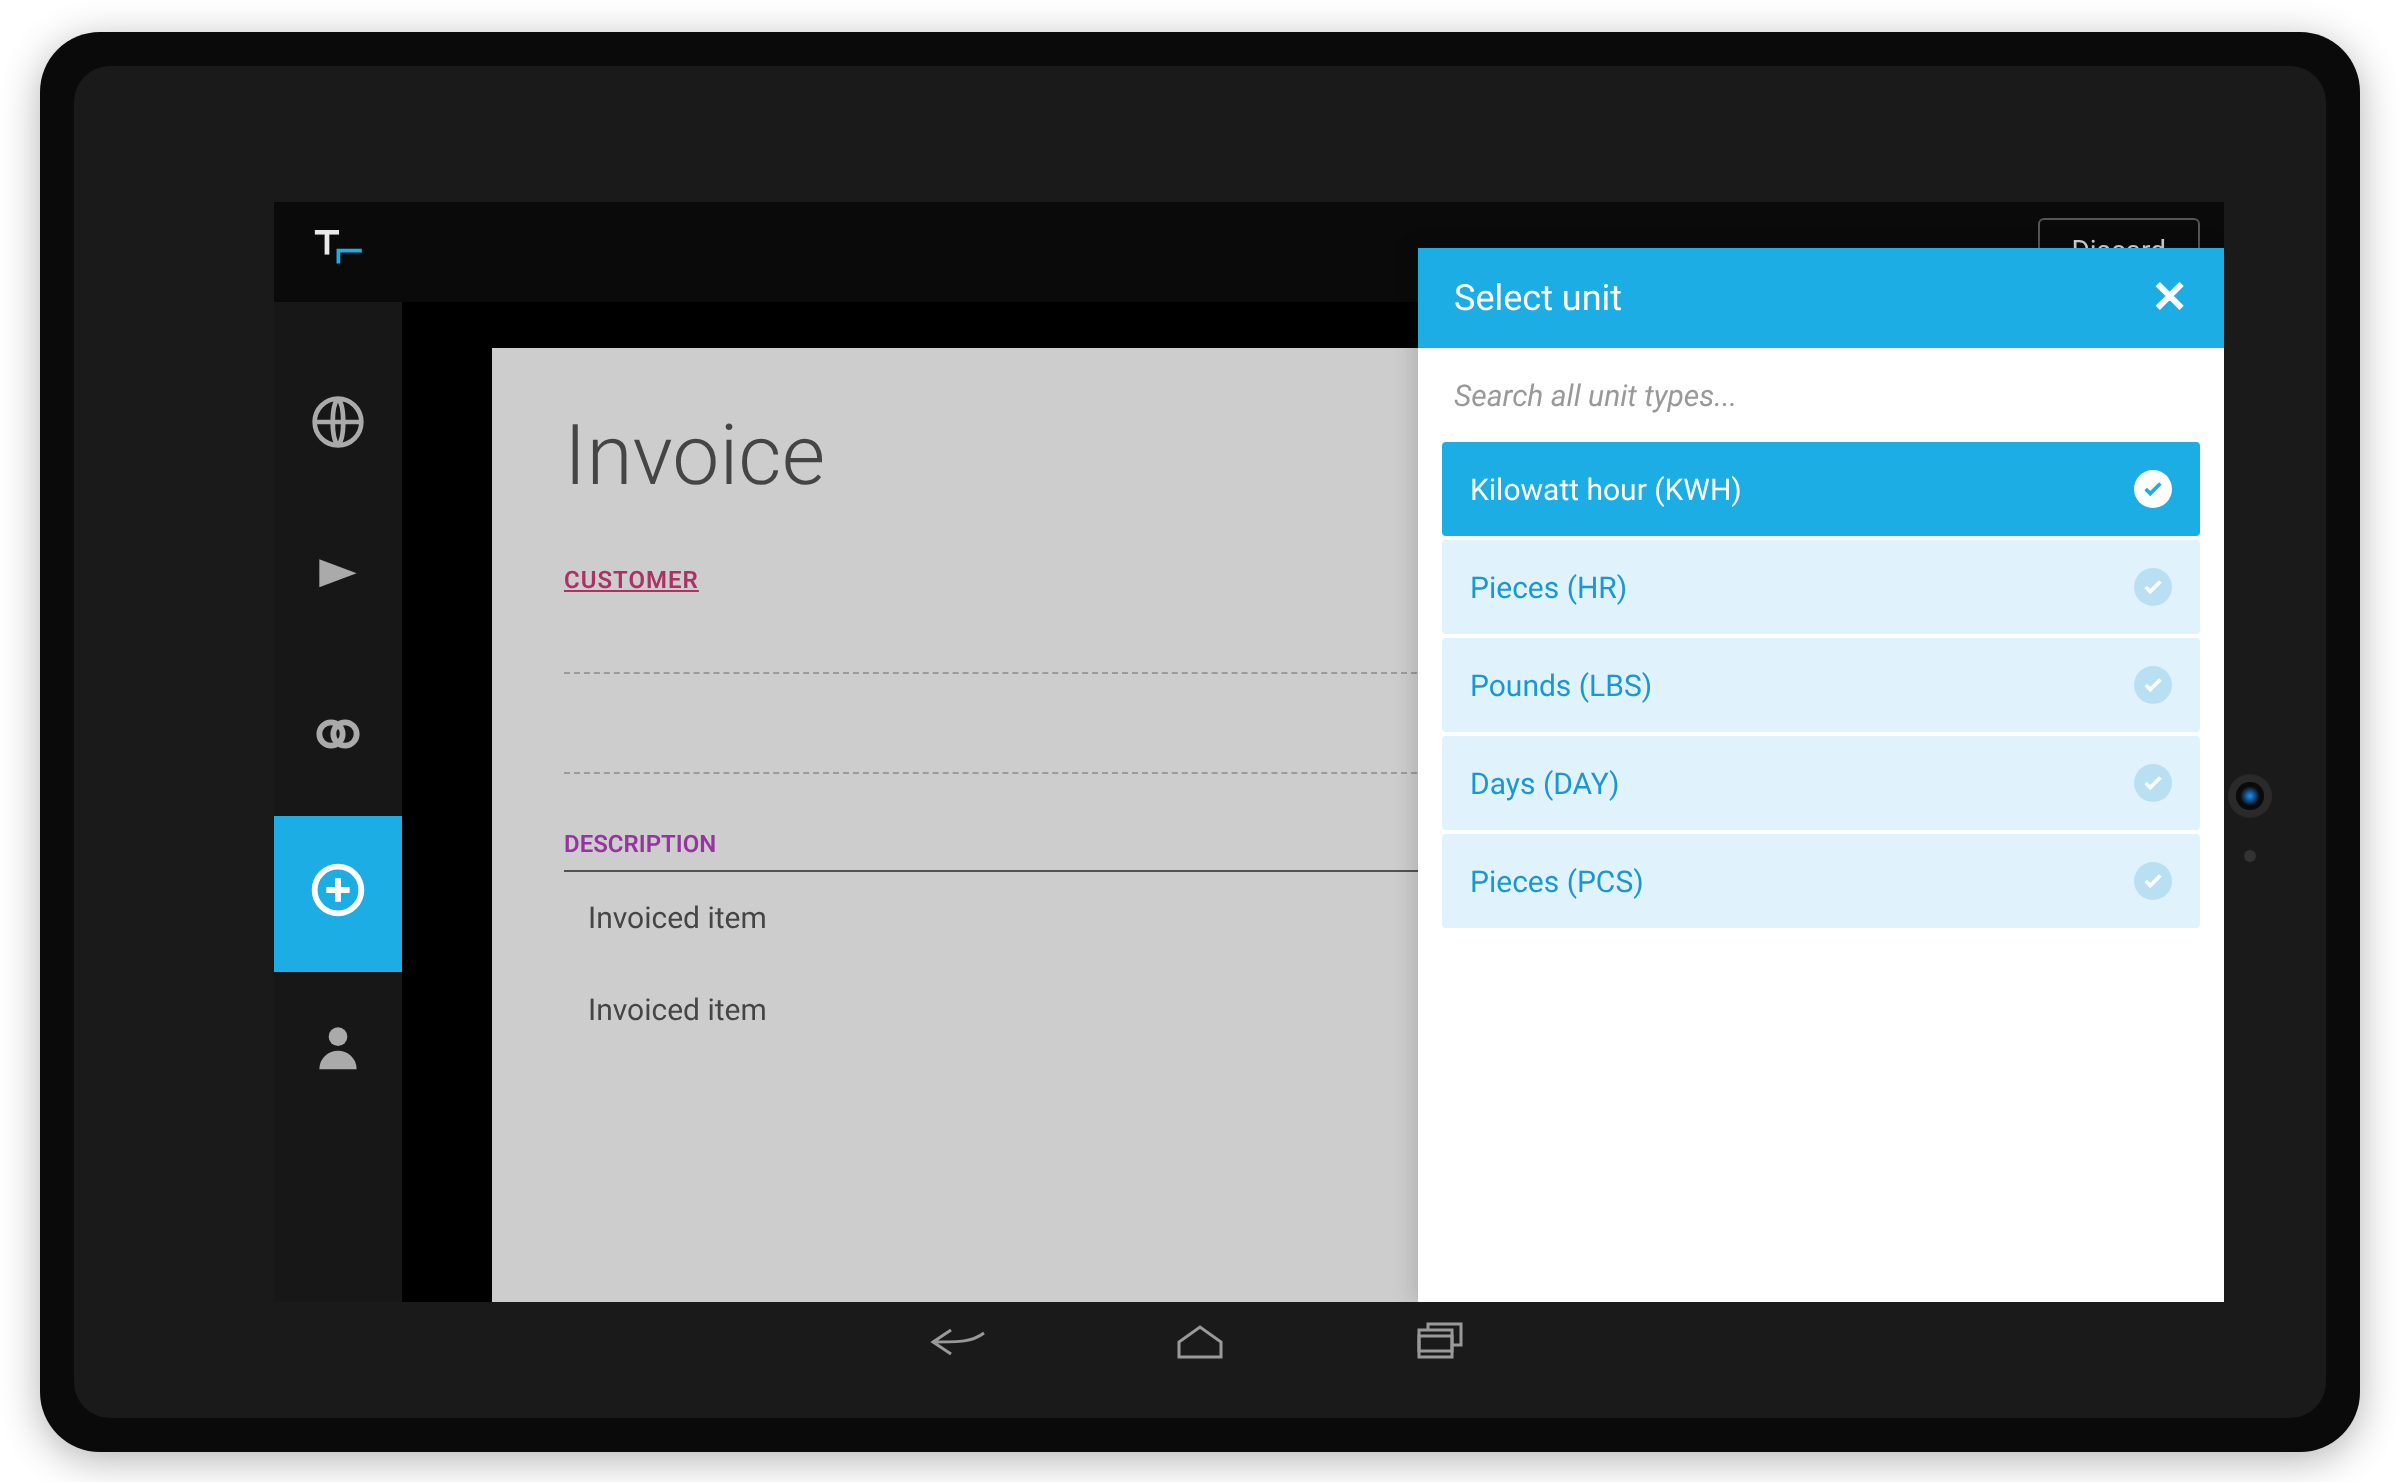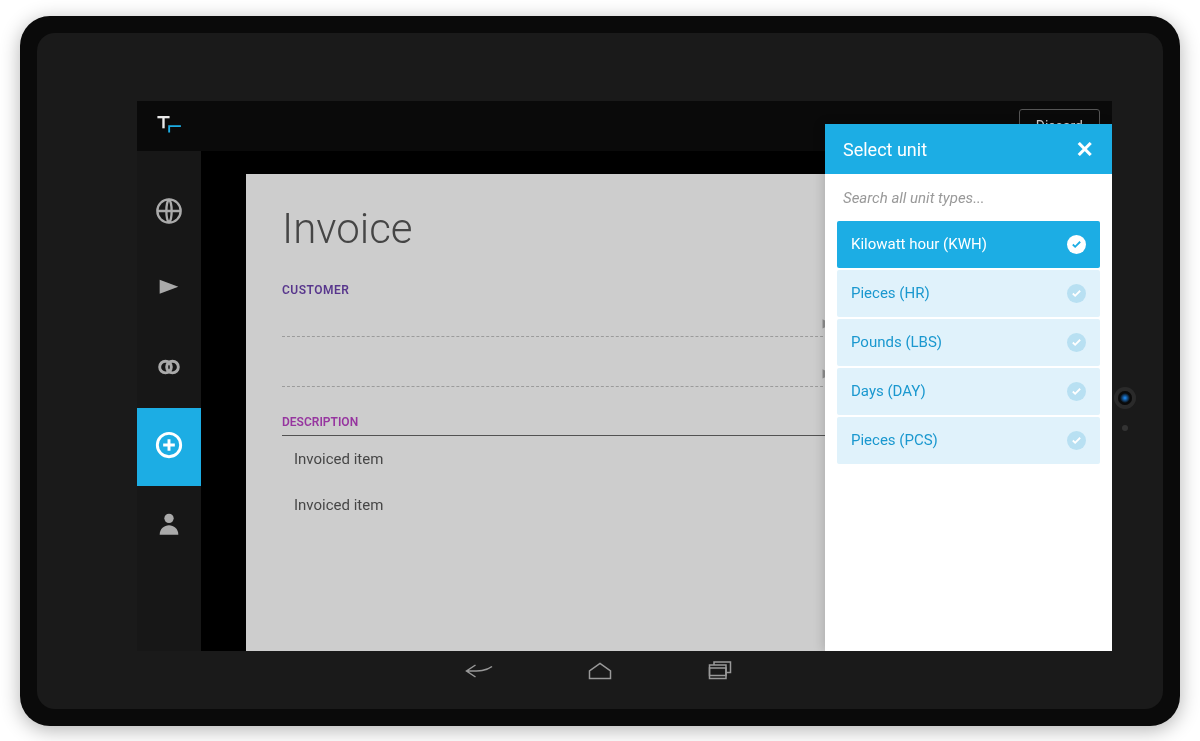--- a/index.html
+++ b/index.html
@@ -183,23 +183,24 @@
     .page-title {
       font-size: 42px;
       font-weight: 300;
       color: #333;
       margin-bottom: 30px;
     }
 
     .form-label {
       font-size: 12px;
       font-weight: 600;
-      color: #4c1d95;
+      color: #be185d;
       letter-spacing: 0.5px;
       margin-bottom: 18px;
+      text-decoration: underline;
     }
 
     .form-field {
       border-bottom: 1px dashed #aaa;
       height: 22px;
       display: flex;
       justify-content: flex-end;
       align-items: center;
       margin-bottom: 28px;
       width: 70%;
@@ -242,21 +243,21 @@
     .td-desc { flex: 1; padding-left: 12px; }
     .td-qty { width: 60px; text-align: center; }
     .td-unit { width: 100px; display:flex; align-items:center; gap:8px; }
     .td-unit .chev { color:#aaa; font-size:12px; }
 
     
     .panel {
       position: absolute;
       top: 23px;
       right: 0;
-      width: 287px;
+      width: 403px;
       height: calc(100% - 23px);
       background: #fff;
       z-index: 10;
       display: flex;
       flex-direction: column;
       box-shadow: -2px 0 10px rgba(0,0,0,0.15);
     }
 
     .panel-header {
       background: #1cade4;
@@ -296,21 +297,21 @@
       color: #999;
       font-style: italic;
     }
 
     .unit-list {
       padding: 0 12px;
     }
 
     .unit-item {
       display: flex;
-      align-items: flex-start;
+      align-items: center;
       padding: 14px 14px;
       margin-bottom: 2px;
       border-radius: 2px;
       cursor: pointer;
       font-size: 15px;
     }
 
     .unit-item.selected {
       background: #1cade4;
       color: #fff;

